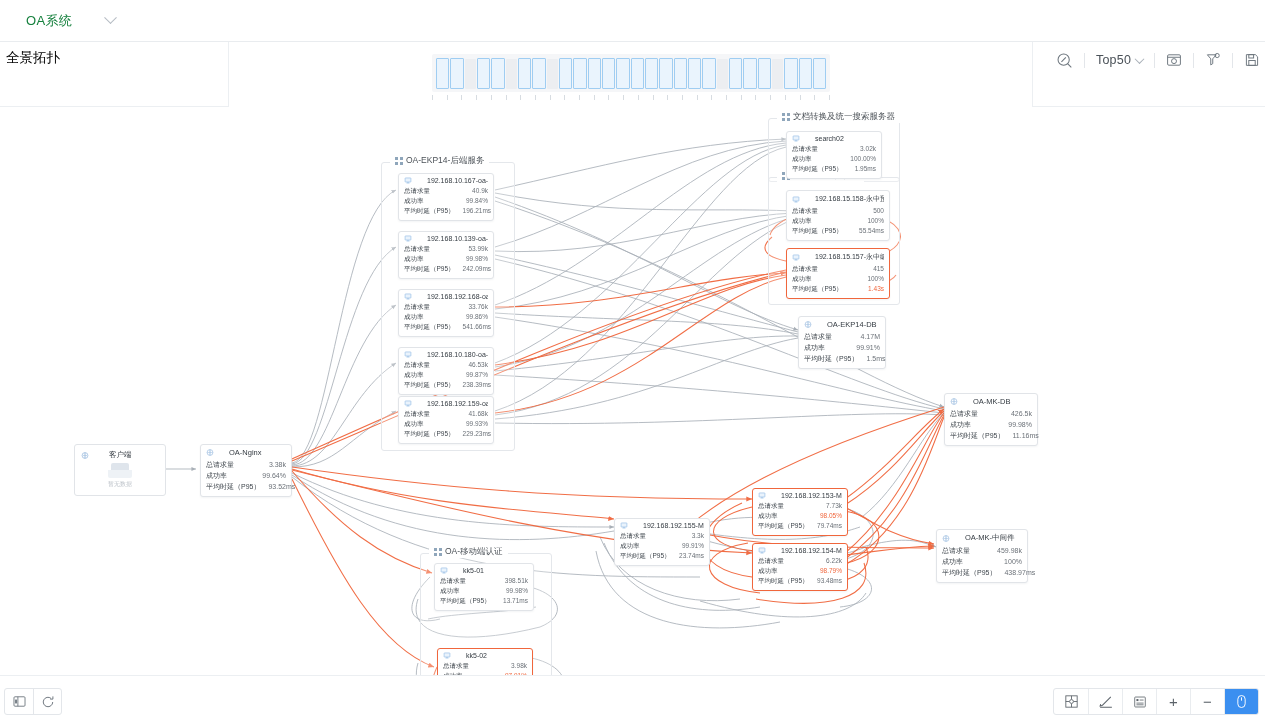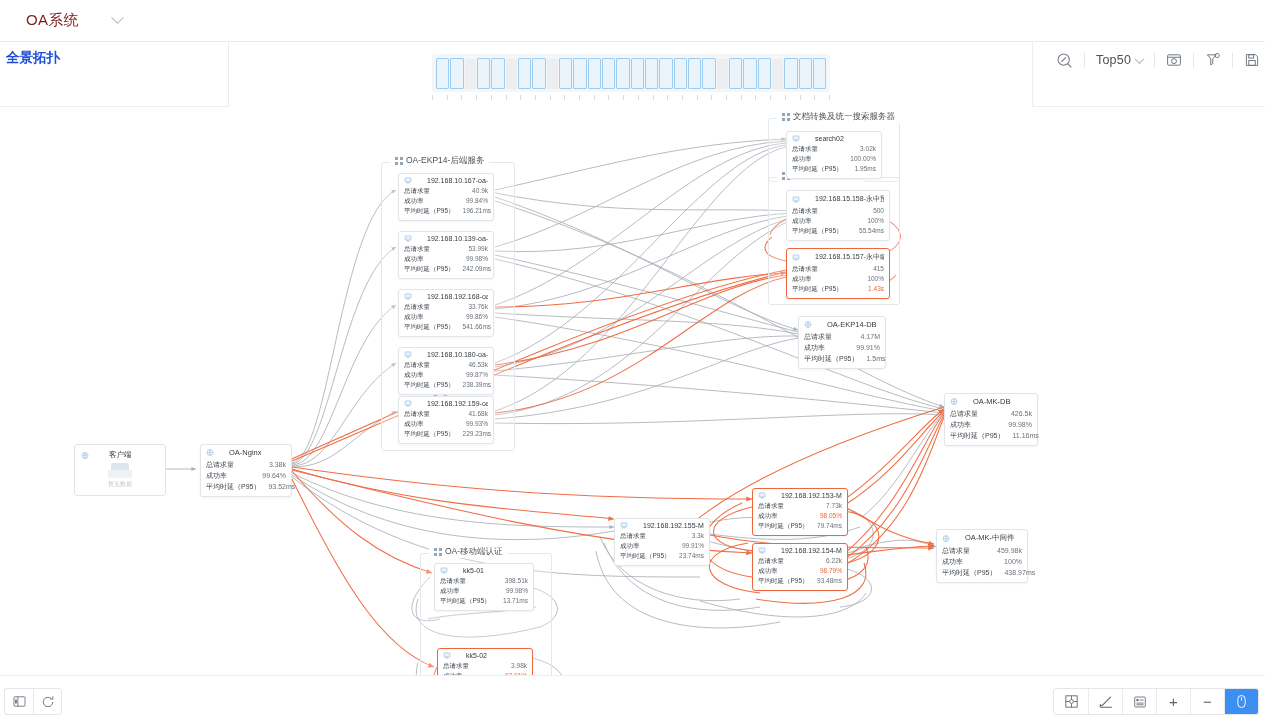--- a/index.html
+++ b/index.html
@@ -14,34 +14,34 @@
   .appbar {
     position: absolute; left: 0; top: 0; width: 1265px; height: 42px;
     background: #ffffff; border-bottom: 1px solid #e9ecef;
     display: flex; align-items: center;
   }
   .app-select {
     display: flex; align-items: center; gap: 34px;
     margin-left: 22px; height: 28px; padding: 0 4px;
     cursor: pointer;
   }
-  .app-select .label { font-size: 15px; color: #7f1d1d; letter-spacing: .3px; }
+  .app-select .label { font-size: 13px; color: #15803d; letter-spacing: .3px; }
   .chev {
     width: 9px; height: 9px; border-right: 1.3px solid #b6bcc4; border-bottom: 1.3px solid #b6bcc4;
     transform: rotate(45deg) translate(-2px,-2px);
   }
 
   
   .pagehead {
     position: absolute; left: 0; top: 42px; width: 1265px; height: 65px;
     background: #ffffff; border-bottom: 1px solid #eceff2;
   }
   .page-title {
     position: absolute; left: 6px; top: 49px; width: 222px;
-    font-size: 13.5px; font-weight: bold; color: #1d4ed8; padding-left: 0;
+    font-size: 13.5px; font-weight: normal; color: #000000; padding-left: 0;
   }
   .head-divider-l { position: absolute; left: 228px; top: 42px; width: 1px; height: 65px; background: #eceff2; }
   .head-divider-r { position: absolute; left: 1032px; top: 42px; width: 1px; height: 65px; background: #eceff2; }
 
   
   .timeline-wrap {
     position: absolute; left: 229px; top: 43px; width: 803px; height: 64px;
     background: #fff;
   }
   .timeline {

